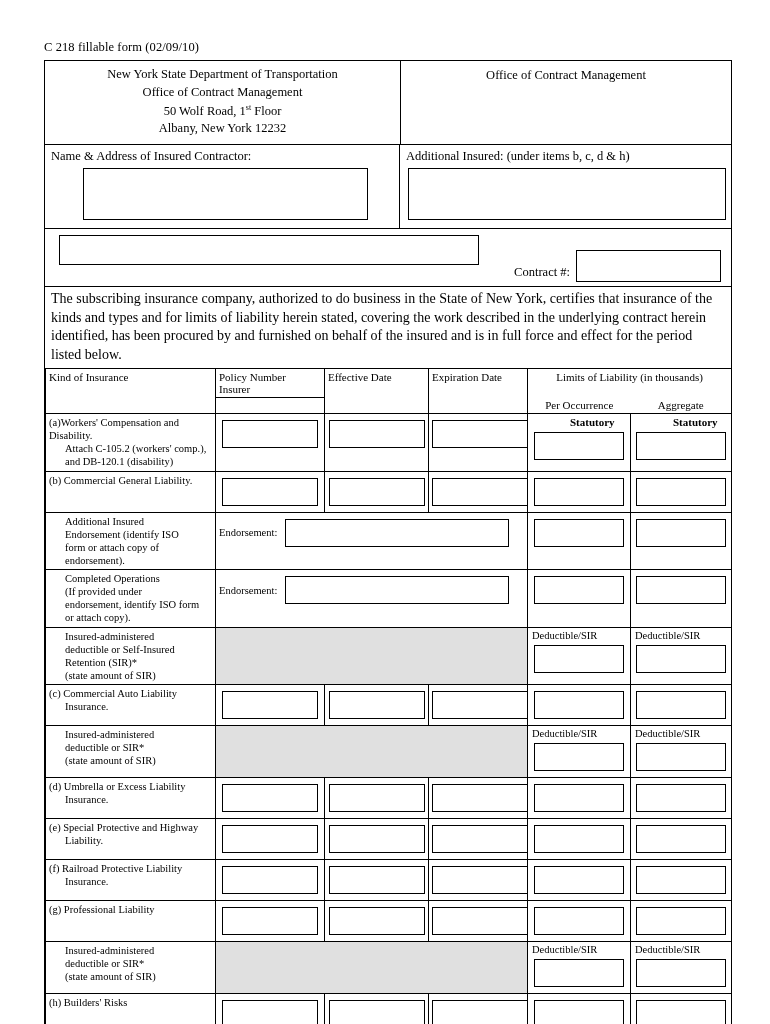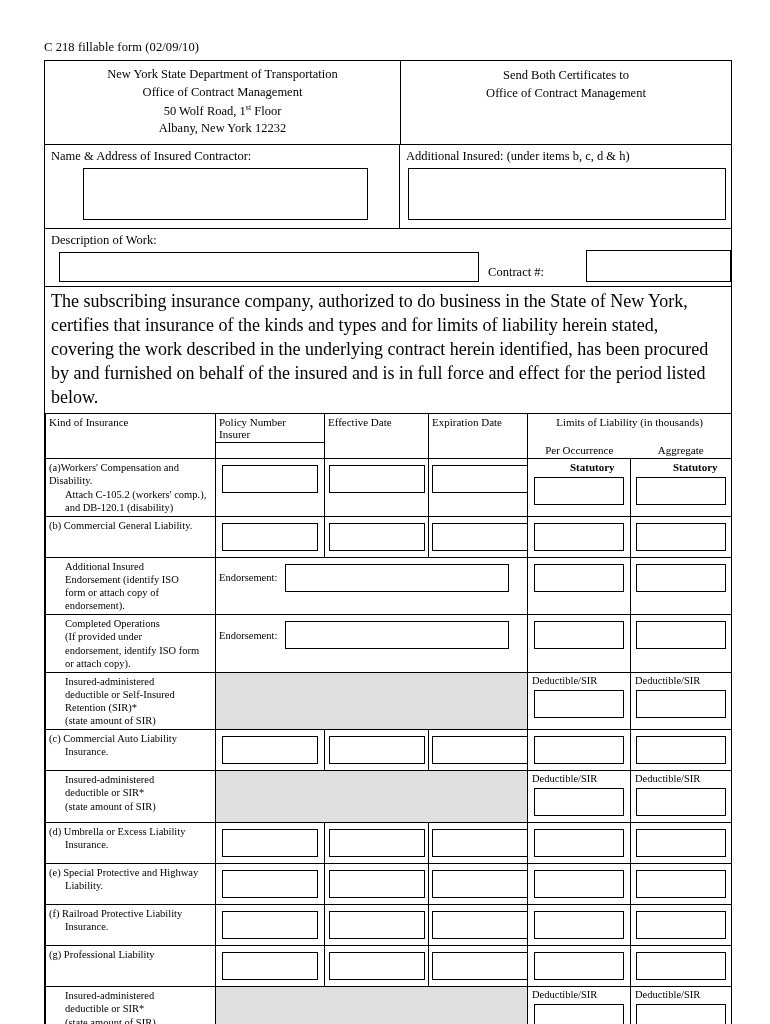--- a/index.html
+++ b/index.html
@@ -92,34 +92,33 @@
   .row3 {
     border-bottom: 1px solid #000;
     padding: 4px 6px 6px 6px;
     position: relative;
     height: 58px;
     box-sizing: border-box;
   }
   .desc-box { height: 30px; width: 420px; margin-left: 8px; margin-top: 2px; }
   .contract-wrap {
     position: absolute;
-    right: 0;
+    right: 10px;
     bottom: 4px;
     display: flex;
     align-items: flex-end;
-    gap: 36px;
   }
   .contract-lbl { font-size: 12.5px; padding-bottom: 2px; padding-right: 6px; }
   .contract-box { height: 32px; width: 145px; }
 
   
   .para {
     border-bottom: 1px solid #000;
     padding: 3px 6px 3px 6px;
-    font-size: 18px;
+    font-size: 14px;
     line-height: 1.33;
   }
 
   
   table.grid {
     border-collapse: collapse;
     width: 100%;
     table-layout: fixed;
     font-size: 10.5px;
   }
@@ -161,38 +160,36 @@
   <div class="outer">
 
     <div class="hdr">
       <div class="hdr-left">
         <div class="hdr-line">New York State Department of Transportation</div>
         <div class="hdr-line">Office of Contract Management</div>
         <div class="hdr-line"><span>50 Wolf Road, 1</span><sup>st</sup><span> Floor</span></div>
         <div class="hdr-line">Albany, New York  12232</div>
       </div>
       <div class="hdr-right">
-        <div>Send Both Certificates to</div>
         <div>Office of Contract Management</div>
       </div>
     </div>
 
     <div class="row2">
       <div class="cellA">
         <div class="lbl">Name &amp; Address of Insured Contractor:</div>
         <div class="fbox insured-box"></div>
       </div>
       <div class="cellB">
         <div class="lbl">Additional Insured: (under items b, c, d &amp; h)</div>
         <div class="fbox addl-box"></div>
       </div>
     </div>
 
     <div class="row3">
-      <div class="lbl">Description of Work:</div>
       <div class="fbox desc-box"></div>
       <div class="contract-wrap">
         <div class="contract-lbl">Contract #:</div>
         <div class="fbox contract-box"></div>
       </div>
     </div>
 
     <div class="para">The subscribing insurance company, authorized to do business in the State of New York, certifies that insurance of the kinds and types and for limits of liability herein stated, covering the work described in the underlying contract herein identified, has been procured by and furnished on behalf of the insured and is in full force and effect for the period listed below.</div>
 
     <table class="grid">

